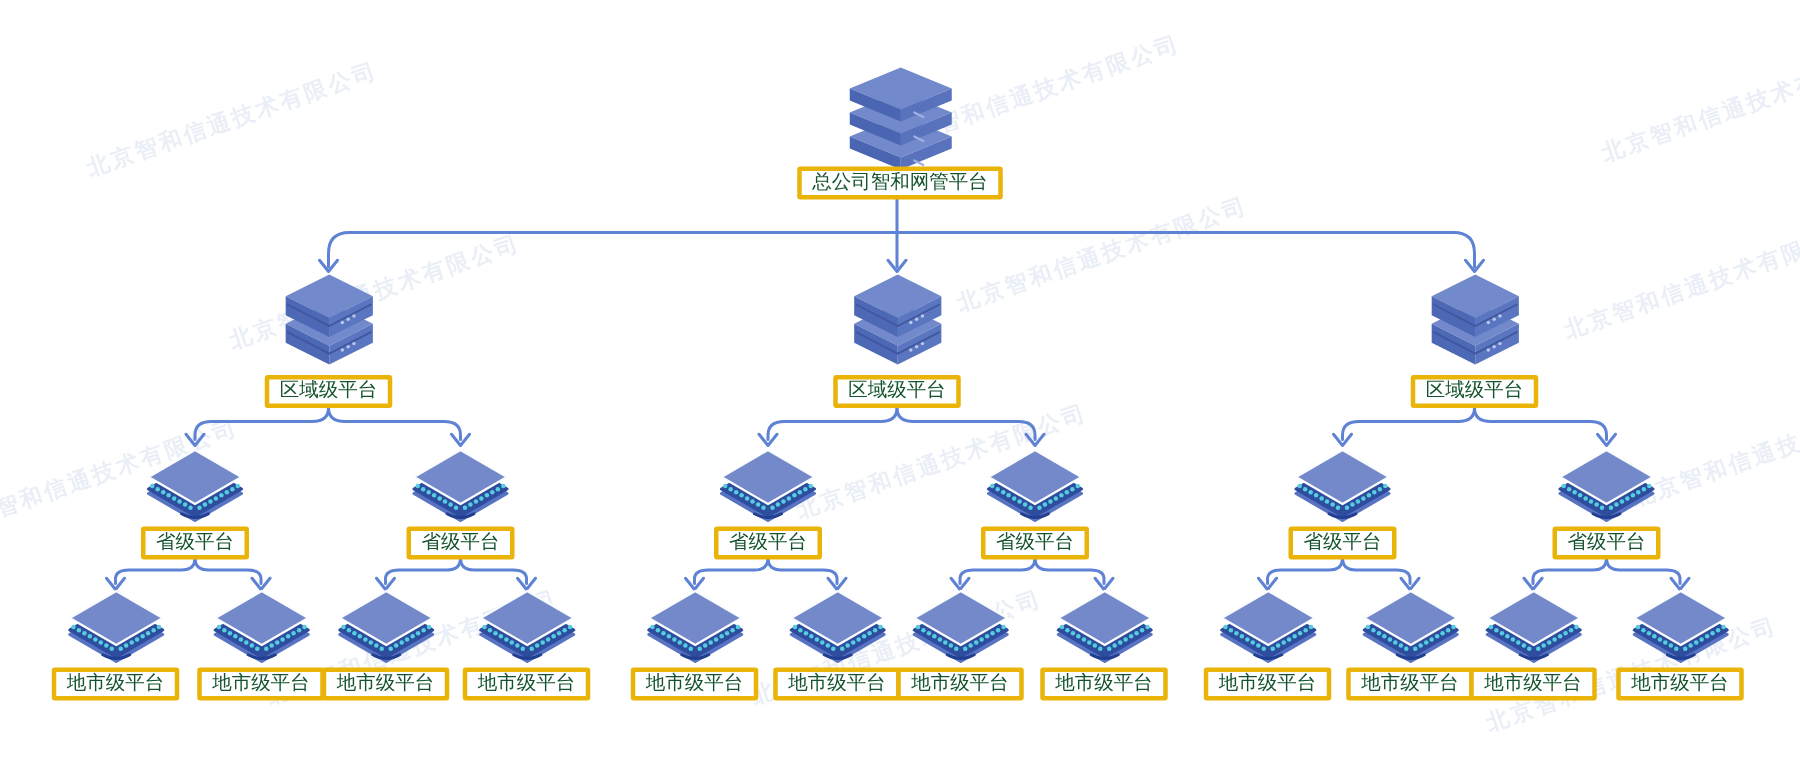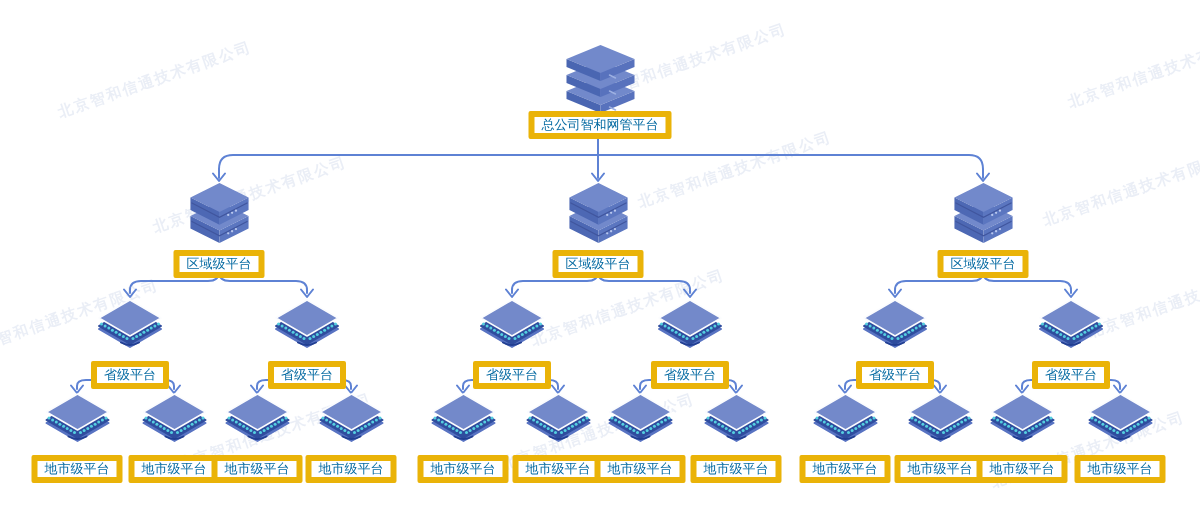--- a/index.html
+++ b/index.html
@@ -5,25 +5,25 @@
   html,body{margin:0;padding:0;background:#fff}
   .stage{position:relative;width:1200px;height:508px;background:#ffffff;overflow:hidden;
          font-family:"DejaVu Sans","Liberation Sans",sans-serif}
   .wm{position:absolute;z-index:0;font-size:15px;font-weight:600;letter-spacing:2px;
       color:rgba(125,150,200,0.16);white-space:nowrap;
       transform:translate(-50%,-50%) rotate(-19deg);pointer-events:none}
   svg.wire{position:absolute;left:0;top:0;z-index:1}
   .node{position:absolute;z-index:2;display:flex;flex-direction:column;align-items:center;
         transform:translateX(-50%)}
   .node svg{display:block}
-  .lbl{font-size:13px;line-height:16px;color:#0369a1;background:#fff;border:6px solid #eab308;
+  .lbl{font-size:13px;line-height:16px;color:#14532d;background:#fff;border:3px solid #eab308;
        border-radius:2px;padding:0 7px;white-space:nowrap}
   .lbl-root{margin-top:-3px}
   .lbl-region{margin-top:6px}
-  .lbl-chip{margin-top:11px}
+  .lbl-chip{margin-top:1px}
 </style>
 </head>
 <body>
 
 <div class="stage">
 
   <div class="wm" style="left:155px;top:80px">北京智和信通技术有限公司</div>
   <div class="wm" style="left:690px;top:62px">北京智和信通技术有限公司</div>
   <div class="wm" style="left:1165px;top:70px">北京智和信通技术有限公司</div>
   <div class="wm" style="left:250px;top:195px">北京智和信通技术有限公司</div>

